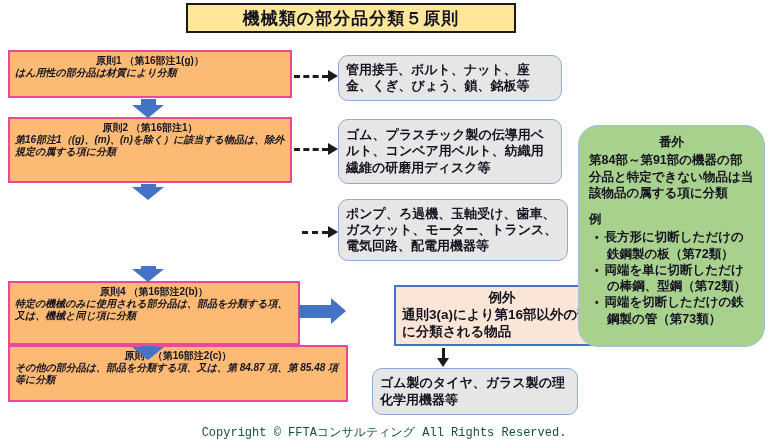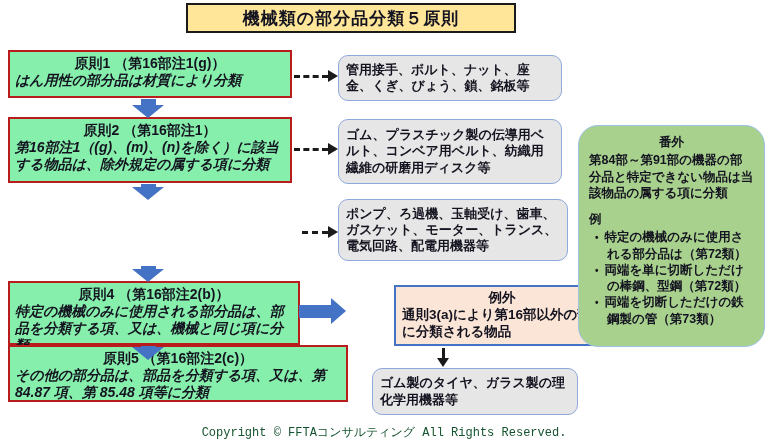--- a/index.html
+++ b/index.html
@@ -10,23 +10,23 @@
   }
   
   .title-box{
     position:absolute;left:186px;top:3px;width:326px;height:26px;
     background:#FFE699;border:2px solid #1a1a1a;
     display:flex;align-items:center;justify-content:center;
     font-size:17px;font-weight:bold;letter-spacing:1px;
   }
   
   .pbox{
-    position:absolute;background:#86efac;border:2px solid #b91c1c;
+    position:absolute;background:#fdba74;border:2px solid #ec4899;
     box-sizing:border-box;padding:3px 5px;font-weight:bold;
-    font-size:14px;line-height:1.22;
+    font-size:10px;line-height:1.22;
   }
   .pbox .p-head{text-align:center;}
   .pbox .p-body{text-align:left;font-style:italic;}
   #pbox1{left:8px;top:50px;width:284px;height:48px;}
   #pbox2{left:8px;top:117px;width:284px;height:66px;}
   #pbox3{left:8px;top:199px;width:292px;height:66px;}
   #pbox4{left:8px;top:281px;width:292px;height:64px;}
   #pbox5{left:8px;top:345px;width:340px;height:57px;}
   
   .gbox{
@@ -130,21 +130,21 @@
   <div id="exbox">
     <div class="p-head">例外</div>
     <div class="p-body">通則3(a)により第16部以外の部に分類される物品</div>
   </div>
 
   <div id="extrabox">
     <div class="x-head">番外</div>
     <div class="x-body">第84部～第91部の機器の部分品と特定できない物品は当該物品の属する項に分類</div>
     <div class="x-ex">例</div>
     <ul>
-      <li>特定の機械のみに使用される部分品は（第72類）</li>
+      <li>長方形に切断しただけの鉄鋼製の板（第72類）</li>
       <li>両端を単に切断しただけの棒鋼、型鋼（第72類）</li>
       <li>両端を切断しただけの鉄鋼製の管（第73類）</li>
     </ul>
   </div>
 
   <div class="barrow-d" id="bd1">
       <div class="stem"></div>
       <div class="head"></div>
     </div>
   <div class="barrow-d" id="bd2">

